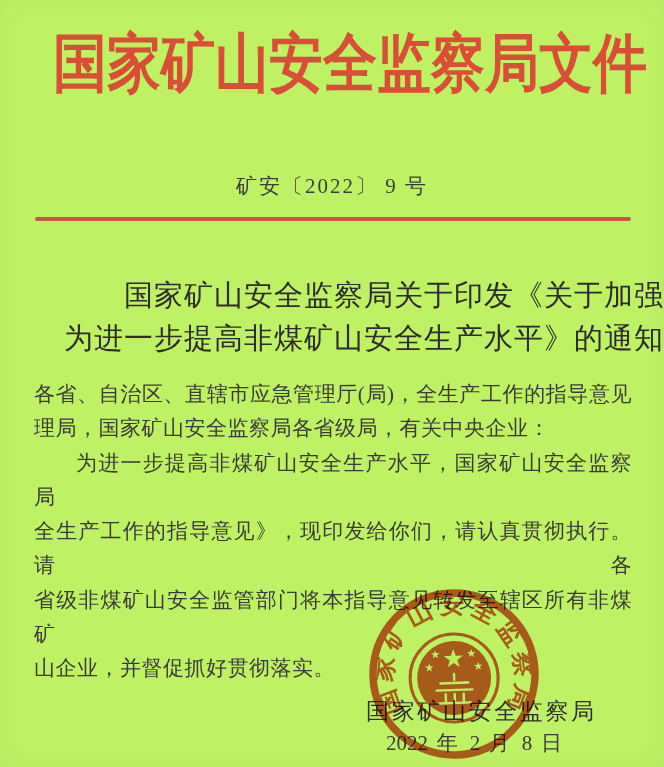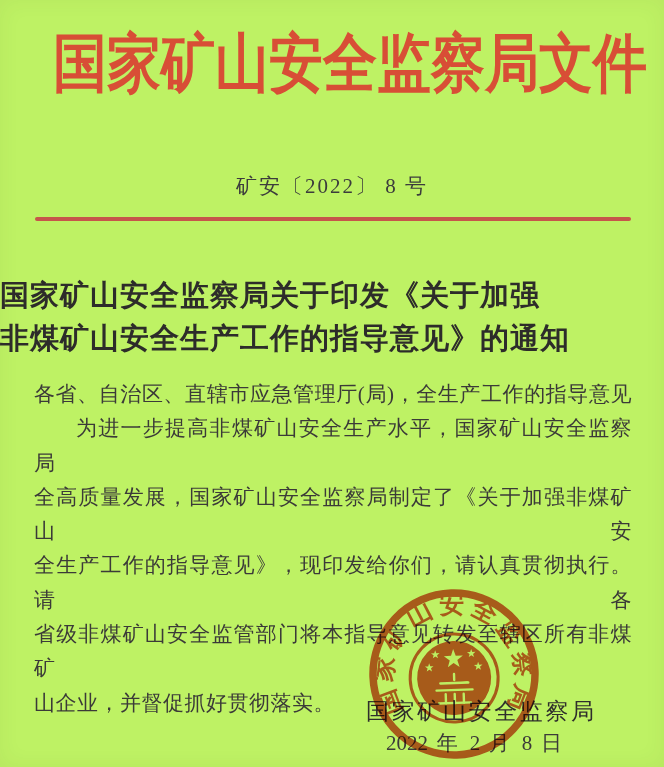--- a/index.html
+++ b/index.html
@@ -45,23 +45,23 @@
     top: 217px; left: 35px; right: 33px;
     height: 3.5px;
     background: #c6564a;
     border-radius: 2px;
   }
   
   .doc-title {
     position: absolute;
     top: 274px; left: 0; right: 0;
     margin: 0;
-    text-align: left;
+    text-align: right;
     font-size: 29px;
-    font-weight: bold;
+    font-weight: normal;
     line-height: 43px;
     letter-spacing: 1px;
     color: #2d2c2a;
   }
   .doc-title span { display: block; }
   
   .doc-body {
     position: absolute;
     top: 377px; left: 34px; right: 32px;
     font-size: 21px;
@@ -106,33 +106,33 @@
   }
   .seal svg { display: block; width: 100%; height: 100%; }
 </style>
 </head>
 <body>
 
 <div class="page">
 
   <div class="masthead">国家矿山安全监察局文件</div>
 
-  <div class="doc-number">矿安〔2022〕 8 号</div>
+  <div class="doc-number">矿安〔2022〕 9 号</div>
 
   <div class="red-divider"></div>
 
   <h1 class="doc-title">
     <span>国家矿山安全监察局关于印发《关于加强</span>
-    <span>非煤矿山安全生产工作的指导意见》的通知</span>
+    <span>为进一步提高非煤矿山安全生产水平》的通知</span>
   </h1>
 
   <div class="doc-body">
     <div class="bline fill">各省、自治区、直辖市应急管理厅(局)，全生产工作的指导意见</div>
+    <div class="bline">理局，国家矿山安全监察局各省级局，有关中央企业：</div>
     <div class="bline fill indent">为进一步提高非煤矿山安全生产水平，国家矿山安全监察局</div>
-    <div class="bline fill">全高质量发展，国家矿山安全监察局制定了《关于加强非煤矿山安</div>
     <div class="bline fill">全生产工作的指导意见》，现印发给你们，请认真贯彻执行。请各</div>
     <div class="bline fill">省级非煤矿山安全监管部门将本指导意见转发至辖区所有非煤矿</div>
     <div class="bline">山企业，并督促抓好贯彻落实。</div>
   </div>
 
   <div class="sig-agency">国家矿山安全监察局</div>
   <div class="sig-date">2022 年 2 月 8 日</div>
 
   <div class="seal">
     <svg viewBox="0 0 176 176" xmlns="http://www.w3.org/2000/svg">

